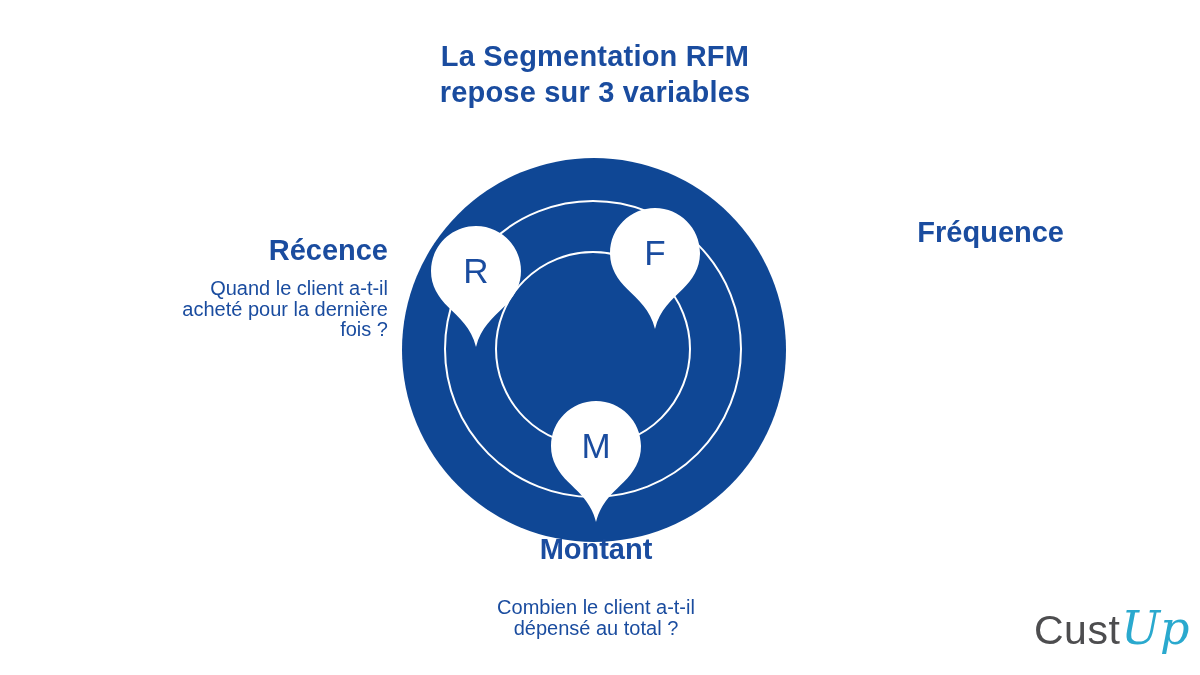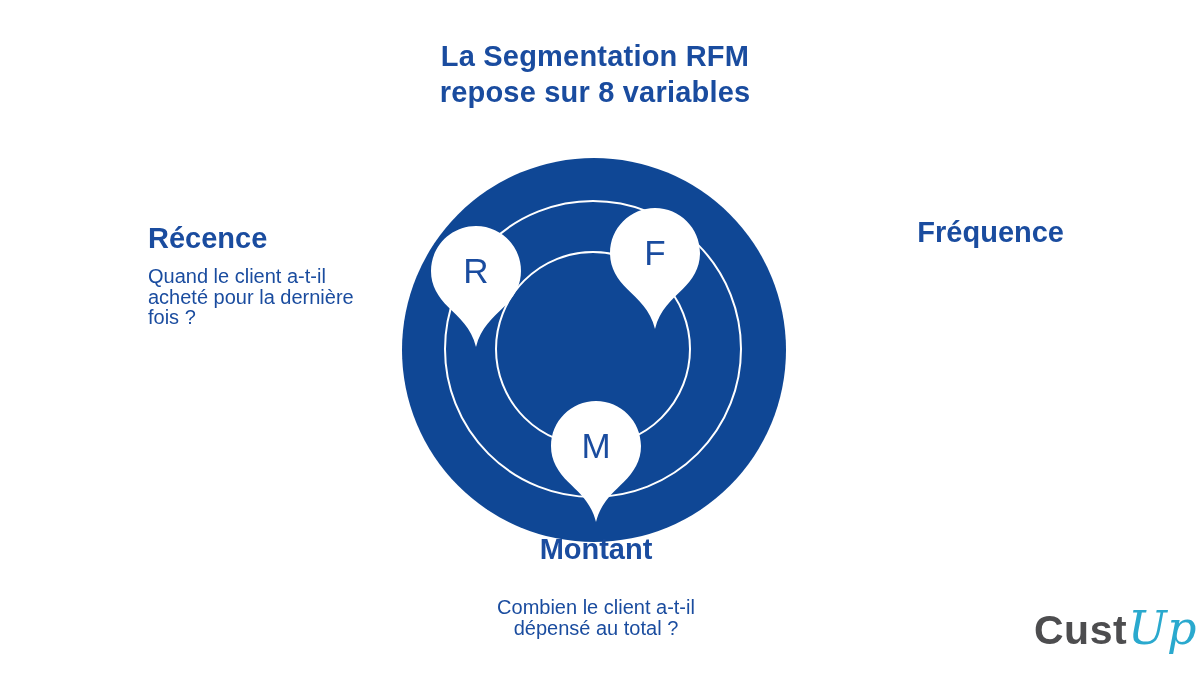--- a/index.html
+++ b/index.html
@@ -55,21 +55,21 @@
   .pin-shape { fill: var(--pin-white, #ffffff); }
   .pin-letter {
     fill: var(--text-blue, #1a4c9f);
     font-family: "Liberation Sans", sans-serif;
     font-size: 35px;
     font-weight: 400;
   }
 
   
   .label { position: absolute; color: var(--text-blue, #1a4c9f); }
-  .label-recency   { left: 148px; top: 222px; width: 240px; text-align: left; }
+  .label-recency   { left: 148px; top: 234px; width: 240px; text-align: right; }
   .label-frequency { left: 804px; top: 216px; width: 260px; text-align: right; }
   .label-monetary  { left: 446px; top: 533px; width: 300px; text-align: center; }
   .label .heading {
     font-size: 29px;
     font-weight: bold;
     line-height: 32px;
   }
   .label .desc {
     margin-top: 12px;
     font-size: 20px;
@@ -81,40 +81,40 @@
   
   .logo {
     position: absolute;
     left: 1034px;
     top: 601px;
     white-space: nowrap;
   }
   .logo-cust {
     font-family: "Liberation Sans", sans-serif;
     font-size: 41px;
-    font-weight: 700;
+    font-weight: 400;
     color: var(--logo-gray, #4d4d4f);
     letter-spacing: 0.5px;
   }
   .logo-up {
     font-family: "DejaVu Serif", serif;
     font-style: italic;
     font-size: 46px;
     color: var(--logo-cyan, #2aa9ce);
     margin-left: 1px;
   }
 </style>
 </head>
 <body>
 
 <div class="stage">
 
   <div class="title">
     <div>La Segmentation RFM</div>
-    <div>repose sur 8 variables</div>
+    <div>repose sur 3 variables</div>
   </div>
 
   <div class="big-circle">
     <div class="ring ring-outer"></div>
     <div class="ring ring-inner"></div>
   </div>
 
   <svg class="pin pin-recency" width="90" height="122" viewBox="0 0 90 122">
     <path class="pin-shape" d="M45 0 C69.85 0 90 20.15 90 45 C90 59.8 82.9 71 72.8 81 C62 91.7 49.8 101.5 45 121 C40.2 101.5 28 91.7 17.2 81 C7.1 71 0 59.8 0 45 C0 20.15 20.15 0 45 0 Z"></path>
     <text class="pin-letter" x="45" y="57" text-anchor="middle">R</text>

